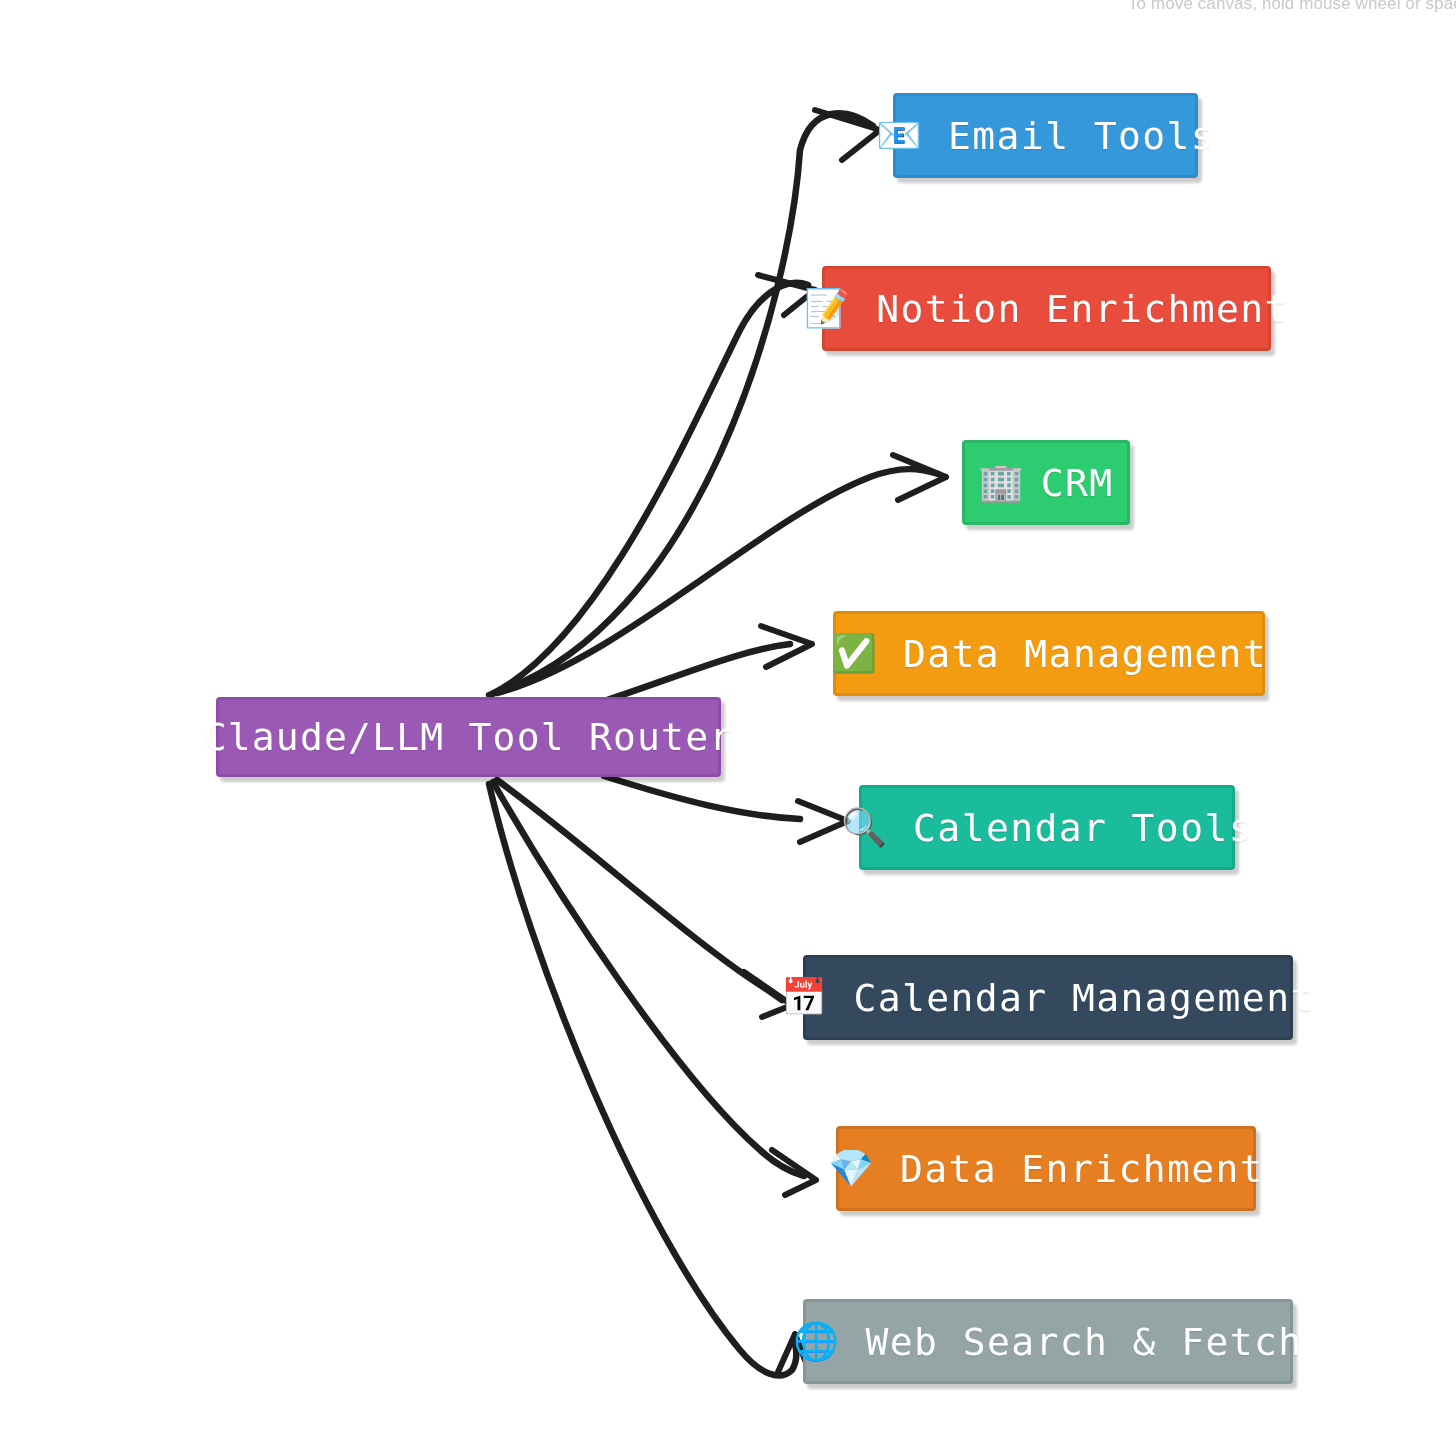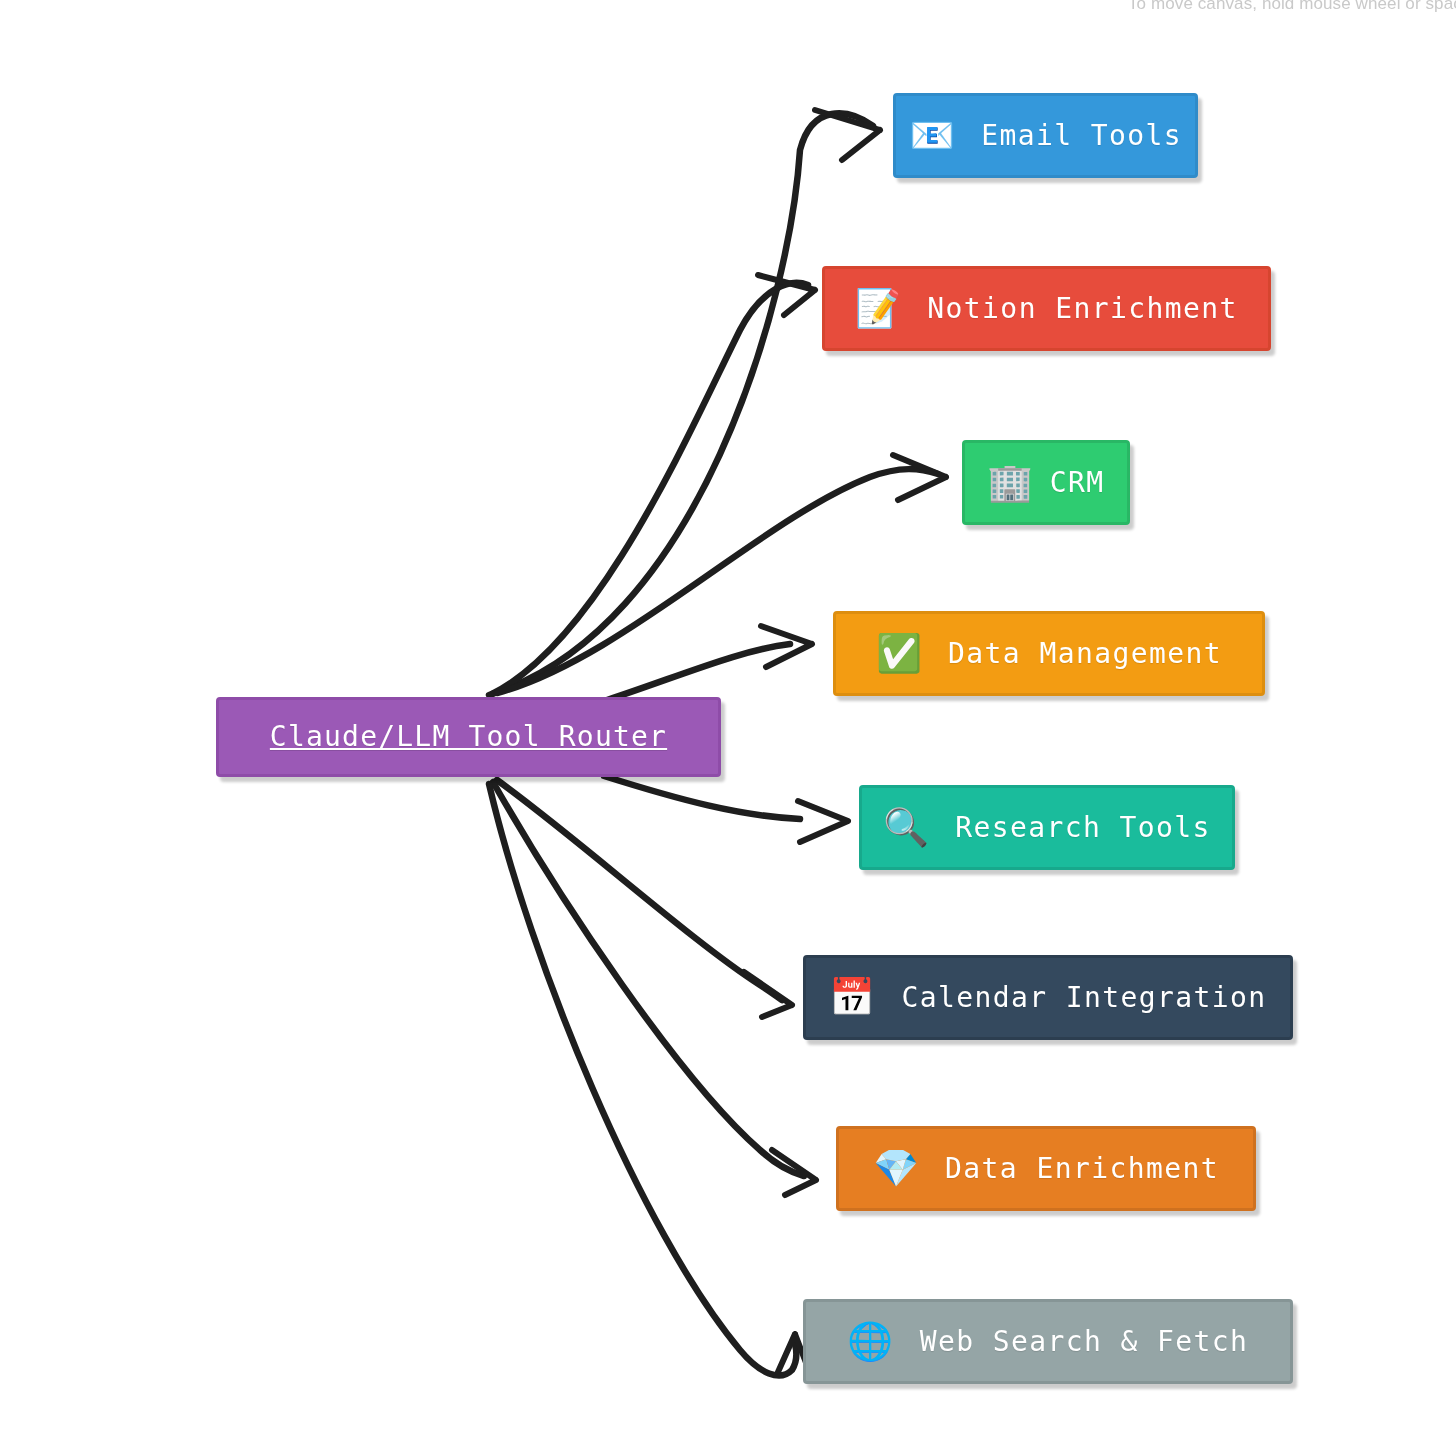--- a/index.html
+++ b/index.html
@@ -53,27 +53,27 @@
     justify-content: center;
   }
   .node-emoji {
     font-family: "DejaVu Sans", sans-serif;
     font-size: 37px;
     line-height: 1;
     flex: 0 0 auto;
   }
   .node-label {
     color: #ffffff;
-    font-size: 28px;
+    font-size: 38px;
     line-height: 1;
     letter-spacing: 1.4px;
     white-space: nowrap;
     text-shadow: 0 1px 1px rgba(0,0,0,0.12);
   }
-  .node.router .node-label { letter-spacing: 1.2px; text-decoration: underline; }
+  .node.router .node-label { letter-spacing: 1.2px; }
   .node.router .node-inner { justify-content: center; gap: 0; }
 </style>
 </head>
 <body>
 
 <div id="canvas">
 
   <div id="hint">To move canvas, hold mouse wheel or spacebar while dragging, or use the scrollbars.</div>
 
   <svg id="edges" viewBox="0 0 1456 1444">
@@ -136,28 +136,28 @@
   <div class="node" style="left:833px; top:611px; width:432px; height:85px; background:#f39c12; border-color:#dd8e0f;">
     <div class="node-inner">
       <span class="node-emoji">✅</span>
       <span class="node-label">Data Management</span>
     </div>
   </div>
 
   <div class="node" style="left:859px; top:785px; width:376px; height:85px; background:#1abc9c; border-color:#17a98c;">
     <div class="node-inner">
       <span class="node-emoji">🔍</span>
-      <span class="node-label">Research Tools</span>
+      <span class="node-label">Calendar Tools</span>
     </div>
   </div>
 
   <div class="node" style="left:803px; top:955px; width:490px; height:85px; background:#34495e; border-color:#2c3e50;">
     <div class="node-inner">
       <span class="node-emoji">📅</span>
-      <span class="node-label">Calendar Integration</span>
+      <span class="node-label">Calendar Management</span>
     </div>
   </div>
 
   <div class="node" style="left:836px; top:1126px; width:420px; height:85px; background:#e67e22; border-color:#cf711f;">
     <div class="node-inner">
       <span class="node-emoji">💎</span>
       <span class="node-label">Data Enrichment</span>
     </div>
   </div>
 

